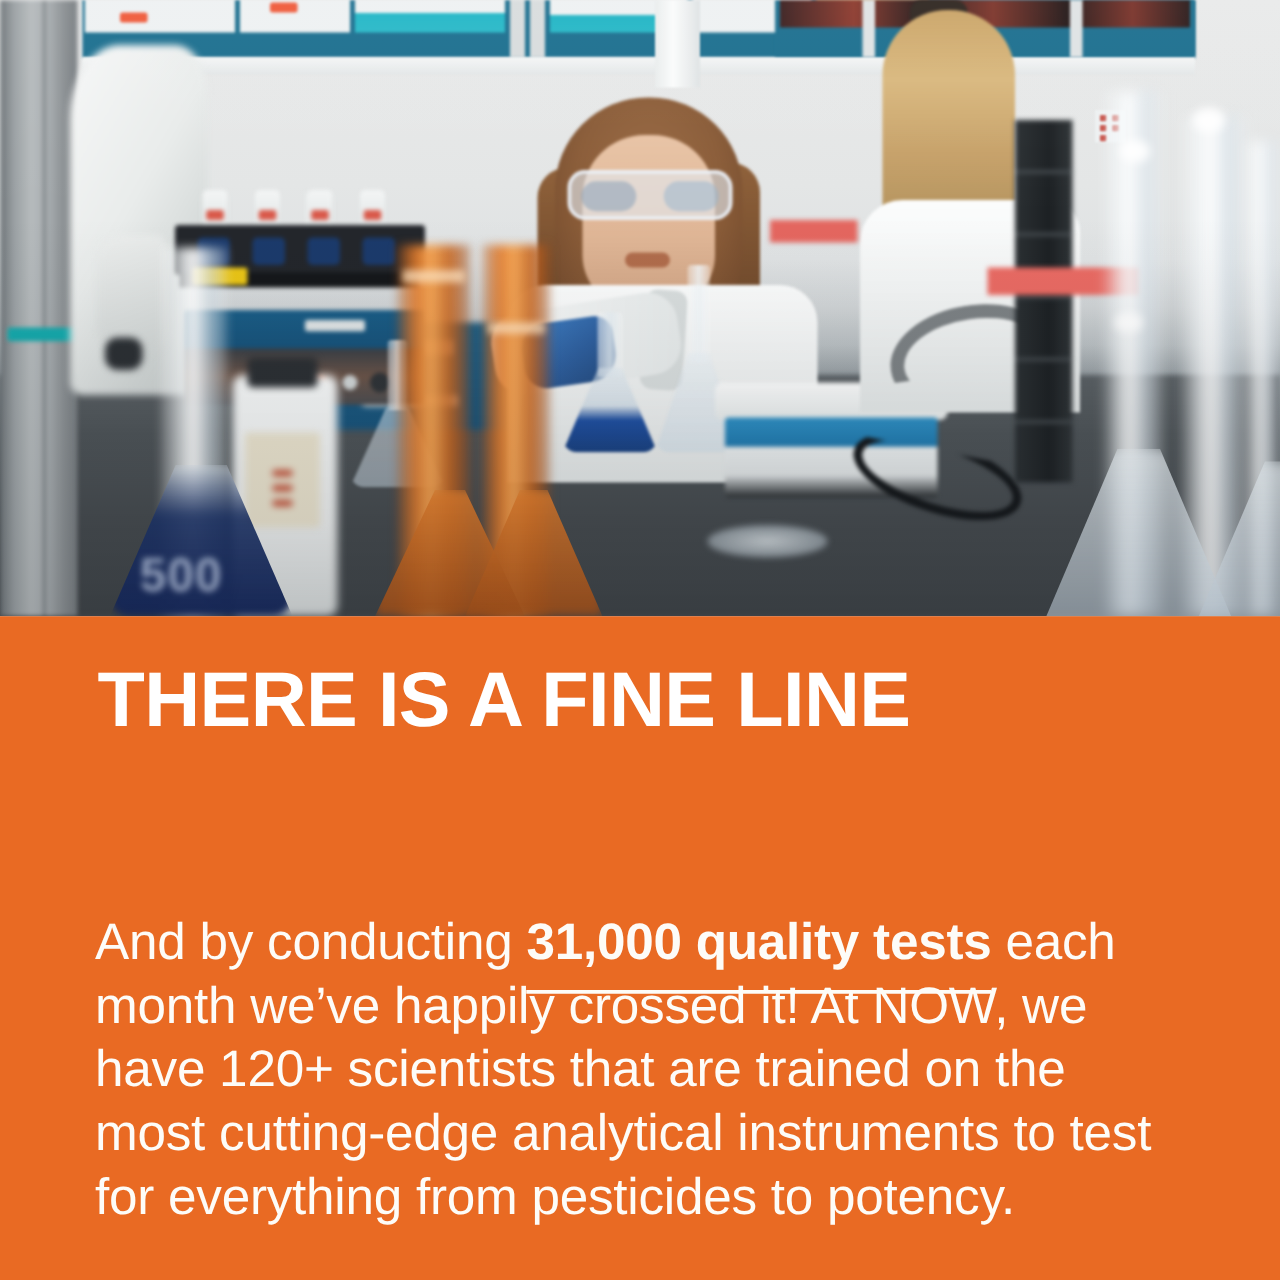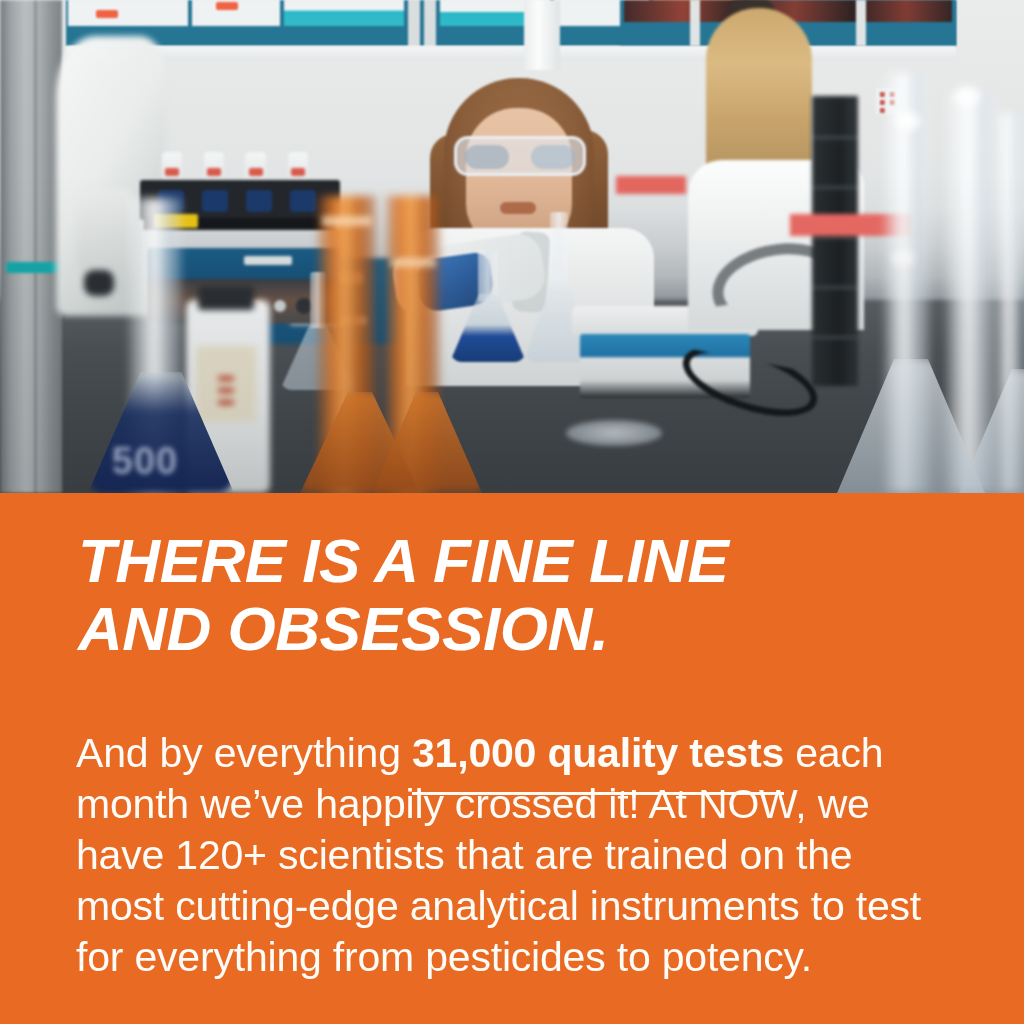--- a/index.html
+++ b/index.html
@@ -310,21 +310,20 @@
   .headline {
     position:absolute; left:78px; top:527px;
     width:880px;
     color:#ffffff;
     font-family:"Liberation Sans", sans-serif;
     font-weight:700;
     font-size:62px;
     line-height:68px;
     letter-spacing:-0.5px;
     text-transform:uppercase;
-    font-style:italic;
   }
   .headline .hl-line { display:block; white-space:nowrap; }
 
   .body-copy {
     position:absolute; left:76px; top:728px;
     width:870px;
     color:#fdfcf8;
     font-family:"Liberation Sans", sans-serif;
     font-weight:400;
     font-size:41px;
@@ -503,18 +502,17 @@
     <div class="fg-ring" style="left:954px;top:86px;width:26px;height:20px;"></div>
     <div class="fg-ring" style="left:892px;top:250px;width:22px;height:16px;"></div>
 
     <div class="photo-grade"></div>
   </div>
 
   <div class="panel"></div>
 
   <h1 class="headline">
     <span class="hl-line">THERE IS A FINE LINE</span>
-    <span class="hl-line">AND OBSESSION.</span>
   </h1>
 
-  <p class="body-copy"><span>And by everything </span><span class="emph">31,000 quality tests</span><span> each month we’ve happily crossed it! At NOW, we have 120+ scientists that are trained on the most cutting-edge analytical instruments to test for everything from pesticides to potency.</span></p>
+  <p class="body-copy"><span>And by conducting </span><span class="emph">31,000 quality tests</span><span> each month we’ve happily crossed it! At NOW, we have 120+ scientists that are trained on the most cutting-edge analytical instruments to test for everything from pesticides to potency.</span></p>
 
 </div>
 
 </body></html>

